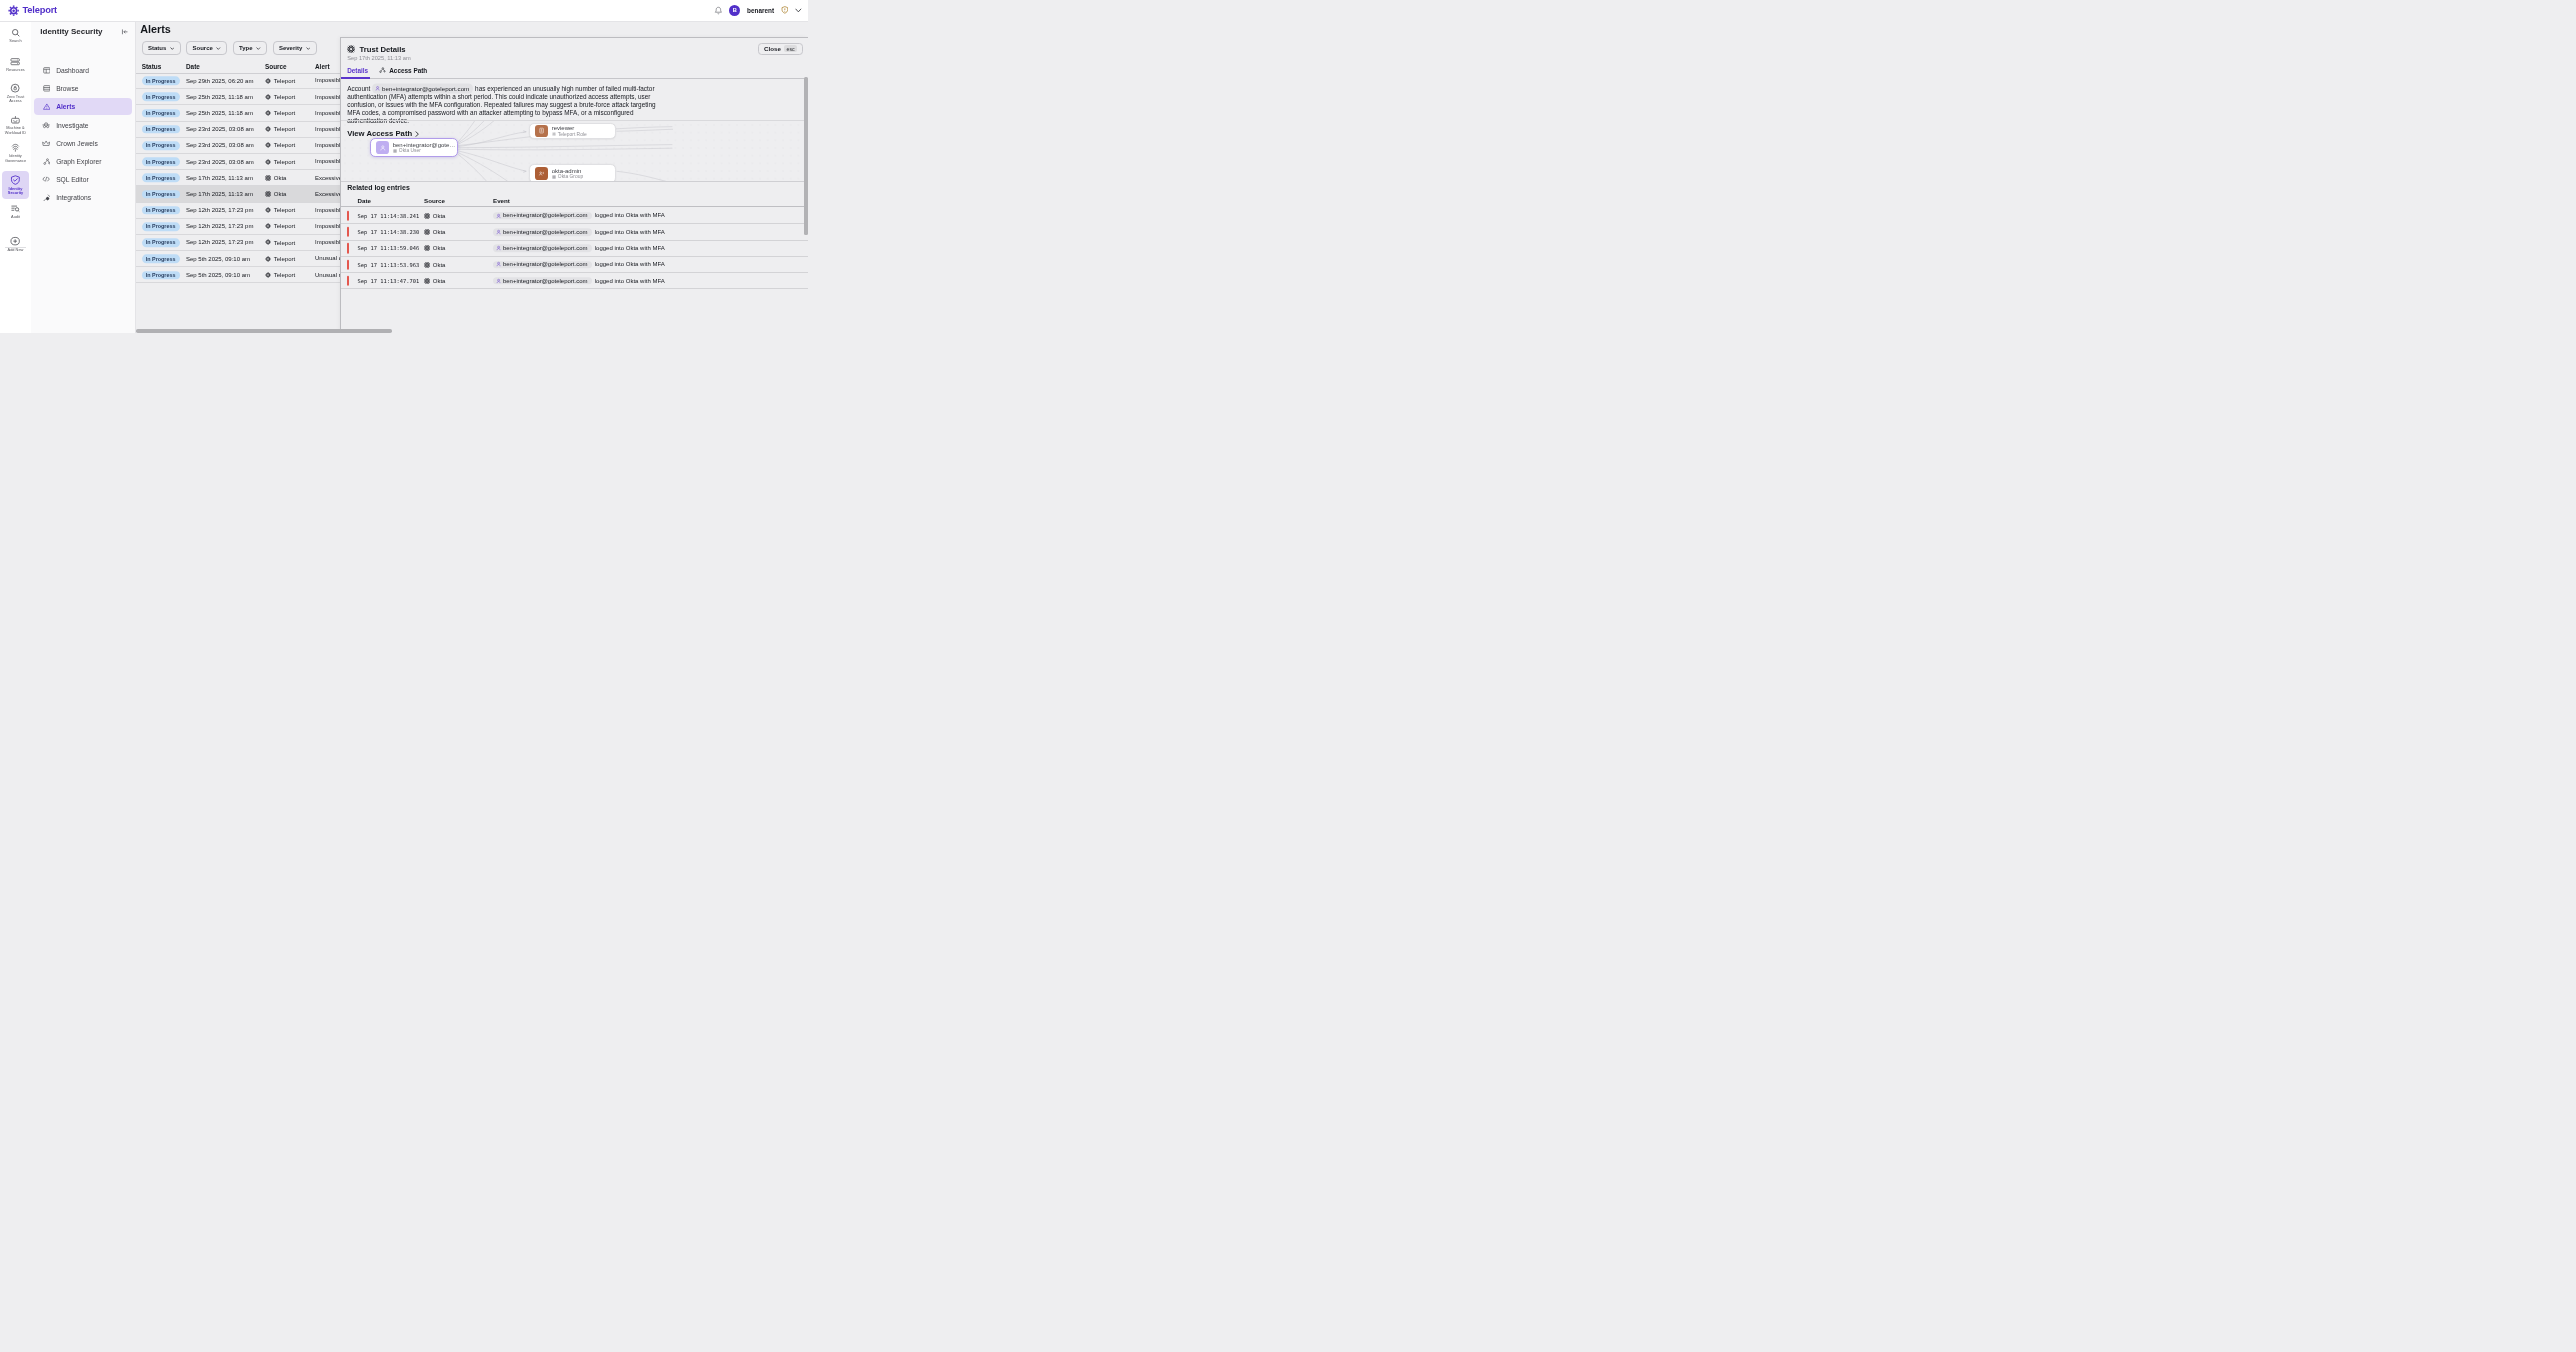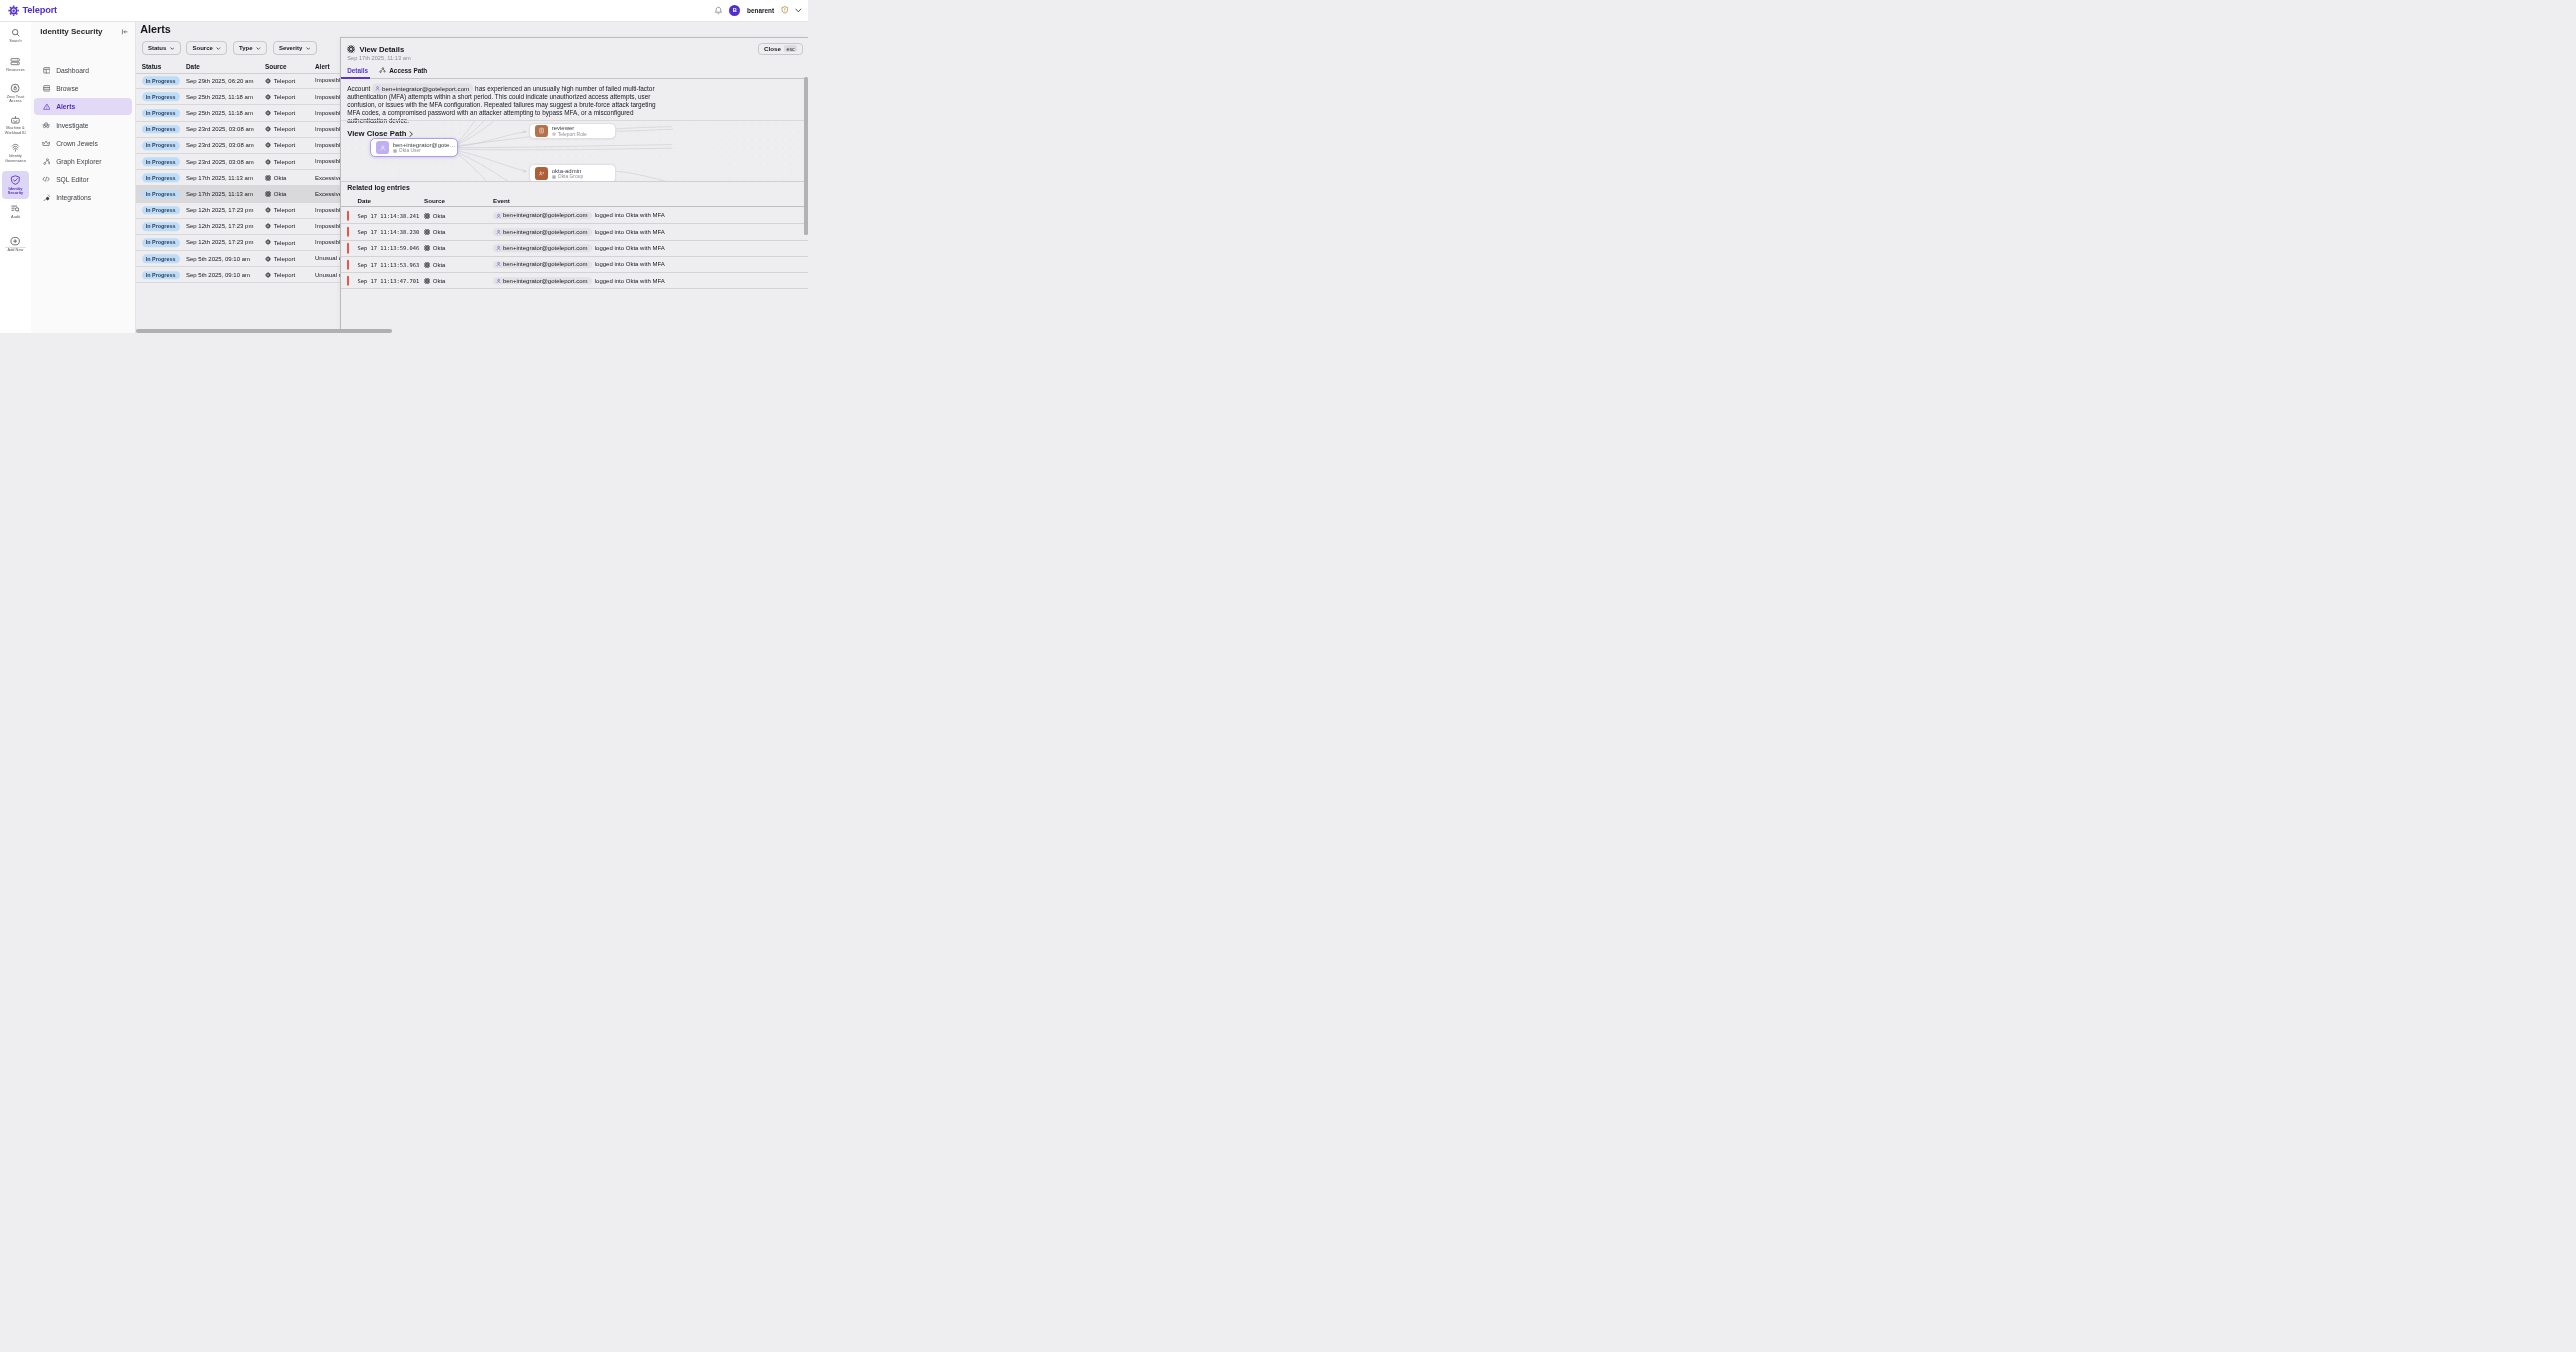--- a/index.html
+++ b/index.html
@@ -783,21 +783,21 @@
           <path d="M4.9 7.9 3.4 10.5"></path>
           <path d="M4.1 7.1 1.5 8.6"></path>
           <path d="M3.8 6H.8"></path>
           <path d="M4.1 4.9 1.5 3.4"></path>
           <path d="M4.9 4.1 3.4 1.5"></path>
           <path d="M6 3.8V.8"></path>
           <path d="M7.1 4.1 8.6 1.5"></path>
           <path d="M7.9 4.9 10.5 3.4"></path>
         </g>
       </svg>
-    <span class="p-title">View Details</span>
+    <span class="p-title">Trust Details</span>
   </div>
   <div class="p-time">Sep 17th 2025, 11:13 am</div>
   <div class="close-btn">
     <b>Close</b>
     <span class="kbd">esc</span>
   </div>
   <div class="tabs">
     <span class="tab active">
         <span>Details</span>
       </span>
@@ -840,21 +840,21 @@
         <path d="M226,58 C280,70 318,88 360,98"></path>
         <path d="M226,61 C270,82 302,102 330,122"></path>
         <path d="M226,64 C258,90 278,112 292,128"></path>
         <path d="M536,20 C580,19 620,17 648,16"></path>
         <path d="M536,98 C575,102 612,112 648,122"></path>
         <path d="M360,21 l-6,-2.2 m6,2.2 l-6.5,1.4" stroke-width="1"></path>
         <path d="M360,98 l-6.5,-1.5 m6.5,1.5 l-6,2.3" stroke-width="1"></path>
       </g>
     </svg>
     <div class="gheading">
-      <span>View Close Path</span>
+      <span>View Access Path</span>
       <svg width="4.1" height="6.2" viewBox="0 0 8 12">
           <polyline points="1.5,1 6.5,6 1.5,11" fill="none" stroke="#17191f" stroke-width="1.7"></polyline>
         </svg>
     </div>
     <div class="gnode user">
       <span class="nic" style="background:#bfaef1">
         <svg width="7.7" height="7.7" viewBox="0 0 24 24">
             <circle cx="12" cy="9" r="3.4" fill="none" stroke="#fff" stroke-width="1.8"></circle>
             <path d="M5.5 20c.8-4.2 3.4-6.3 6.5-6.3s5.7 2.1 6.5 6.3" fill="none" stroke="#fff" stroke-width="1.8"></path>
           </svg>

